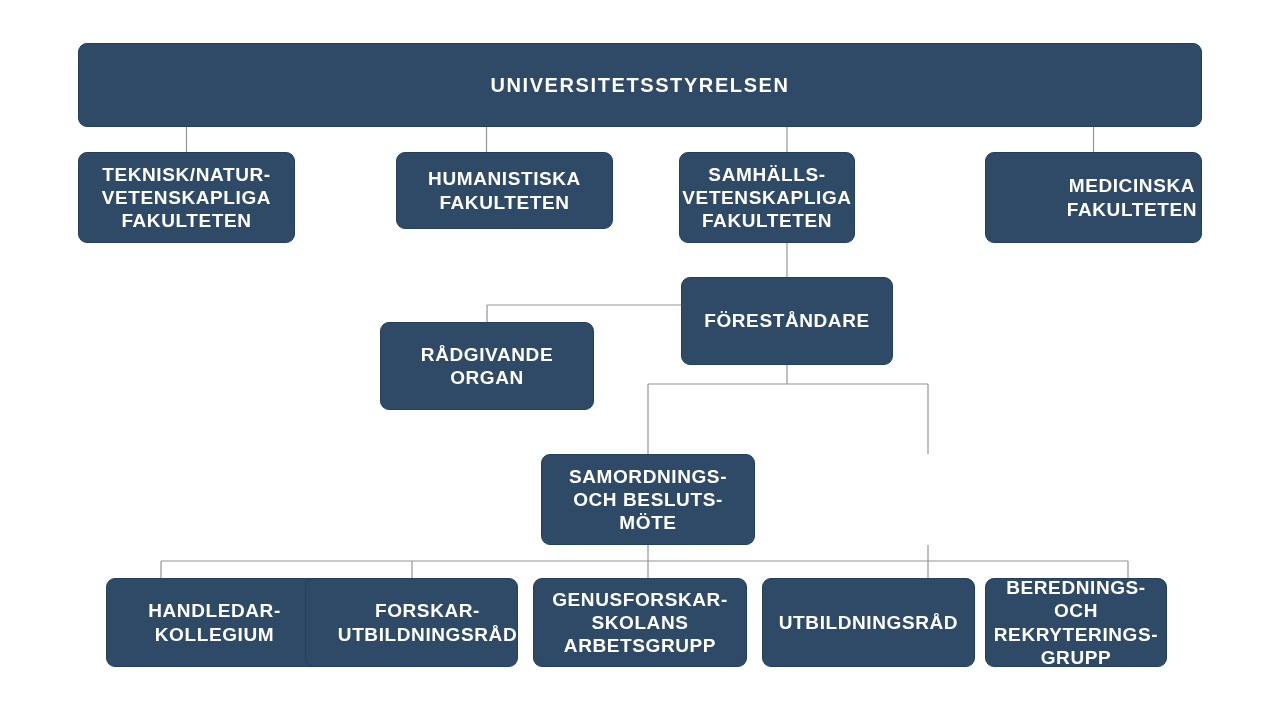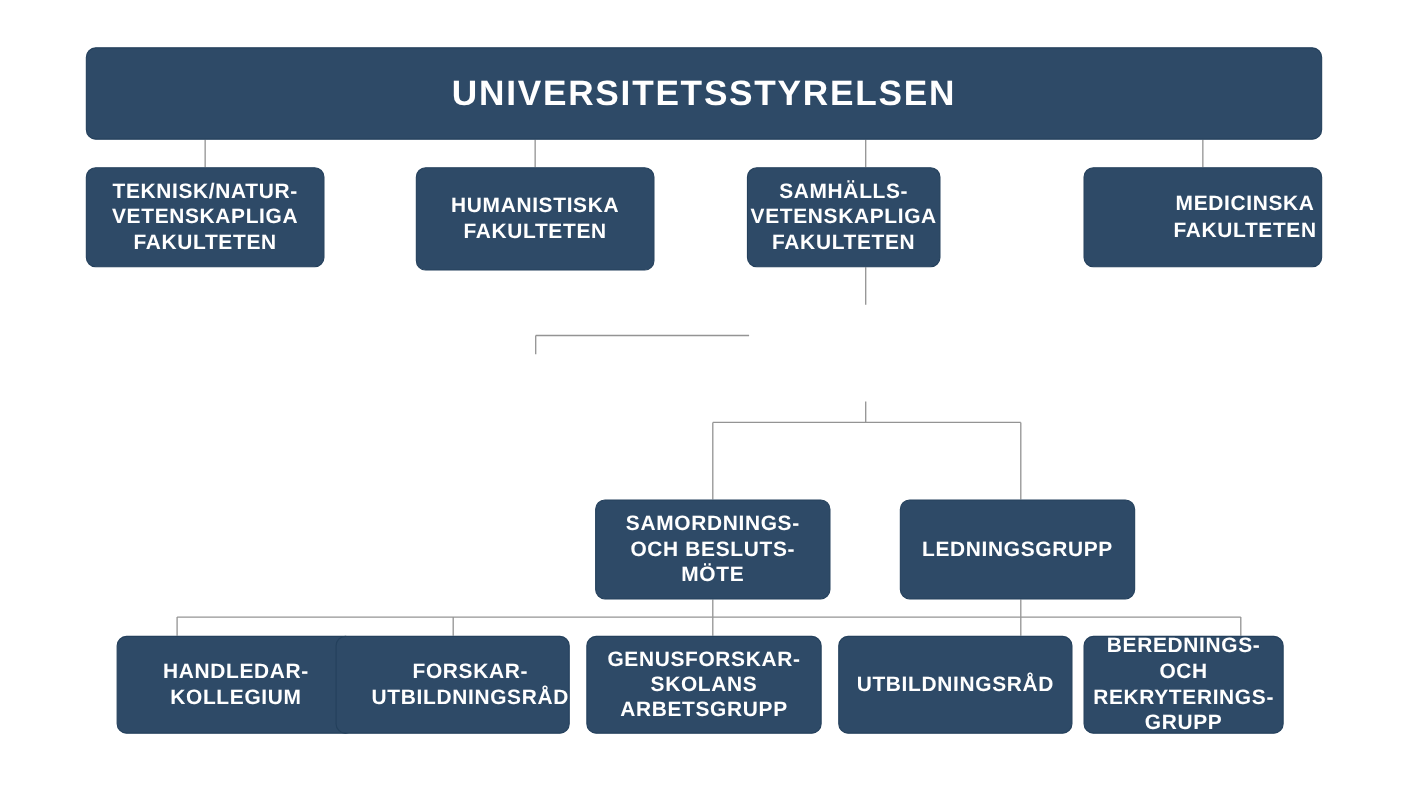--- a/index.html
+++ b/index.html
@@ -31,27 +31,27 @@
   }
   .node .lbl{
     white-space:pre-line;
     font-weight:bold;
     font-size:19px;
     letter-spacing:0.6px;
     line-height:1.22;
     padding:2px 4px;
   }
   .node.root .lbl{
-    font-size:32px;
+    font-size:20px;
     letter-spacing:1.6px;
   }
   
   .n-root        {left:78px;  top:43px;  width:1124px; height:84px;}
   .n-teknisk     {left:78px;  top:152px; width:217px;  height:91px;}
-  .n-humanistiska{left:378px; top:152px; width:217px;  height:94px;}
+  .n-humanistiska{left:396px; top:152px; width:217px;  height:77px;}
   .n-samhalls    {left:679px; top:152px; width:176px;  height:91px;}
   .n-medicinska  {left:985px; top:152px; width:217px;  height:91px;justify-content:flex-end;}
   .n-forestandare{left:681px; top:277px; width:212px;  height:88px;}
   .n-radgivande  {left:380px; top:322px; width:214px;  height:88px;}
   .n-samordnings {left:541px; top:454px; width:214px;  height:91px;}
   .n-lednings    {left:818px; top:454px; width:214px;  height:91px;}
   .n-handledar   {left:78px;  top:578px; width:217px;  height:89px;margin-left:28px;}
   .n-forskar     {left:305px; top:578px; width:213px;  height:89px;padding-left:32px;}
   .n-genus       {left:533px; top:578px; width:214px;  height:89px;}
   .n-utbildning  {left:762px; top:578px; width:213px;  height:89px;}
@@ -106,31 +106,35 @@
     <span class="lbl">SAMHÄLLS-
 VETENSKAPLIGA
 FAKULTETEN</span>
   </div>
 
   <div class="node n-medicinska">
     <span class="lbl">MEDICINSKA
 FAKULTETEN</span>
   </div>
 
+  <div class="node n-forestandare">
+    <span class="lbl">FÖRESTÅNDARE</span>
+  </div>
 
+  <div class="node n-radgivande">
+    <span class="lbl">RÅDGIVANDE
+ORGAN</span>
+  </div>
 
   <div class="node n-samordnings">
     <span class="lbl">SAMORDNINGS-
 OCH BESLUTS-
 MÖTE</span>
   </div>
 
-  <div class="node n-lednings">
-    <span class="lbl">LEDNINGSGRUPP</span>
-  </div>
 
   <div class="node n-handledar">
     <span class="lbl">HANDLEDAR-
 KOLLEGIUM</span>
   </div>
 
   <div class="node n-forskar">
     <span class="lbl">FORSKAR-
 UTBILDNINGSRÅD</span>
   </div>

